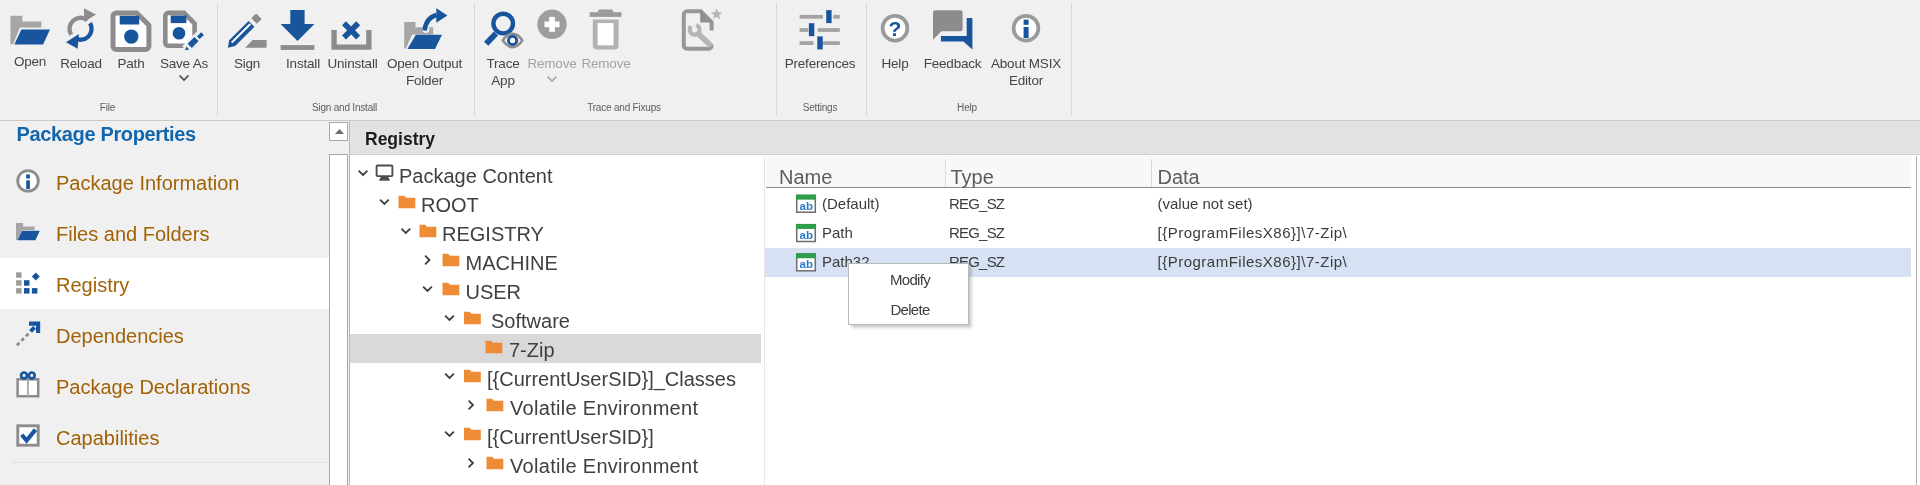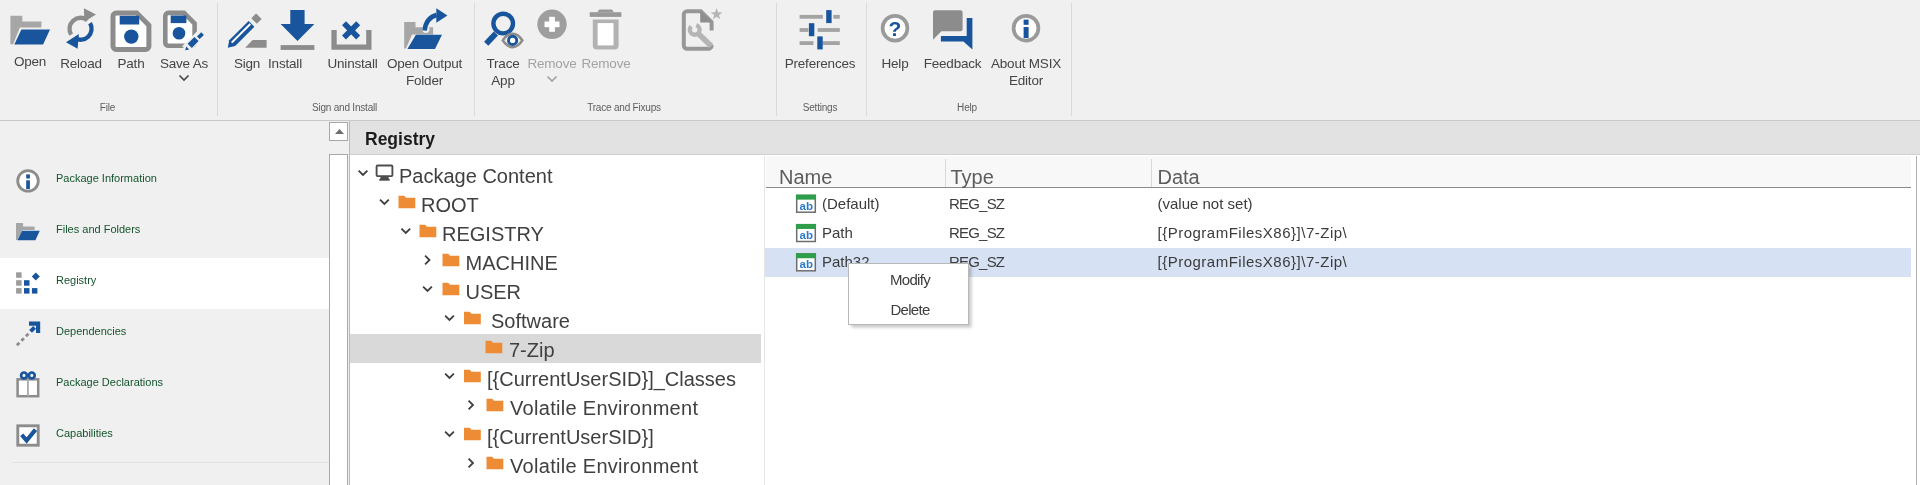--- a/index.html
+++ b/index.html
@@ -2,21 +2,21 @@
 <html><head><meta charset="utf-8"><style>
 *{margin:0;padding:0;box-sizing:border-box}
 html,body{width:1920px;height:485px;overflow:hidden;background:#fff}
 #app{position:relative;width:1920px;height:485px;font-family:"Liberation Sans",sans-serif;font-size:15px;color:#3b3b3b}
 .abs{position:absolute}
 svg{position:absolute;overflow:visible}
 .lbl{position:absolute;transform:translateX(-50%);text-align:center;white-space:nowrap;font-size:13.5px;letter-spacing:-0.2px;line-height:17.5px;color:#454545}
 .lbl.dis{color:#a3a3a3}
 .glbl{position:absolute;transform:translateX(-50%);font-size:10px;letter-spacing:-0.2px;color:#5e5e5e;white-space:nowrap}
 .sep{position:absolute;top:3px;height:113px;width:1px;background:#dadada}
-.sidetxt{position:absolute;left:56px;font-size:11px;color:#14532d}
+.sidetxt{position:absolute;left:56px;font-size:20px;color:#a16207}
 .treetxt{position:absolute;font-size:20px;color:#404040;white-space:nowrap}
 .tbltxt{position:absolute;font-size:15px;color:#3b3b3b;white-space:nowrap}
 .hdrtxt{position:absolute;font-size:20px;color:#5c5c5c;white-space:nowrap}
 </style></head><body>
 <div id="app">
 <div class="abs" style="left:0;top:0;width:1920px;height:121px;background:#f0f0f0;border-bottom:1px solid #c9c9c9"></div>
 <div class="sep" style="left:216.5px"></div>
 <div class="sep" style="left:473.5px"></div>
 <div class="sep" style="left:776px"></div>
 <div class="sep" style="left:865.5px"></div>
@@ -24,21 +24,21 @@
 <div class="glbl" style="left:107.5px;top:102px">File</div>
 <div class="glbl" style="left:344.5px;top:102px">Sign and Install</div>
 <div class="glbl" style="left:624px;top:102px">Trace and Fixups</div>
 <div class="glbl" style="left:820px;top:102px">Settings</div>
 <div class="glbl" style="left:967px;top:102px">Help</div>
 <div class="lbl" style="left:30px;top:53px">Open</div>
 <div class="lbl" style="left:81px;top:54.5px">Reload</div>
 <div class="lbl" style="left:131px;top:54.5px">Path</div>
 <div class="lbl" style="left:184px;top:54.5px">Save As</div>
 <div class="lbl" style="left:247px;top:54.5px">Sign</div>
-<div class="lbl" style="left:285px;top:54.5px">Install</div>
+<div class="lbl" style="left:303px;top:54.5px">Install</div>
 <div class="lbl" style="left:352.5px;top:54.5px">Uninstall</div>
 <div class="lbl" style="left:424.5px;top:54.5px">Open Output<br>Folder</div>
 <div class="lbl" style="left:503px;top:54.5px">Trace<br>App</div>
 <div class="lbl dis" style="left:552px;top:54.5px">Remove</div>
 <div class="lbl dis" style="left:606px;top:54.5px">Remove</div>
 <div class="lbl" style="left:820px;top:54.5px">Preferences</div>
 <div class="lbl" style="left:895px;top:54.5px">Help</div>
 <div class="lbl" style="left:952.5px;top:54.5px">Feedback</div>
 <div class="lbl" style="left:1026px;top:54.5px">About MSIX<br>Editor</div>
 <svg width="48" height="40" viewBox="6 8 48 40" style="left:6px;top:8px">
@@ -140,20 +140,21 @@
 <svg width="50" height="46" viewBox="928 6 50 46" style="left:928px;top:6px">
 <path fill="#8c8c8c" d="M935.1,10.3 H960.5 Q962.6,10.3 962.6,12.4 V29.2 Q962.6,31.3 960.5,31.3 H941.4 L933,39.7 V12.4 Q933,10.3 935.1,10.3 Z"></path>
 <path fill="#19559c" d="M940.9,36 H966.7 V17.9 H972.4 V49.5 L963.4,41.6 H940.9 Z"></path>
     </svg>
 <svg width="34" height="34" viewBox="1009 11 34 34" style="left:1009px;top:11px">
 <circle fill="#fff" stroke="#9a9a9a" stroke-width="3.7" cx="1026" cy="28.2" r="12.4"></circle>
 <rect fill="#19559c" x="1023.6" y="19.6" width="5" height="5.2"></rect>
 <rect fill="#19559c" x="1023.6" y="27" width="5" height="11"></rect>
     </svg>
 <div class="abs" style="left:0;top:121px;width:330px;height:364px;background:#f0f0f0"></div>
+<div class="abs" style="left:16.5px;top:123px;font-size:20px;font-weight:bold;letter-spacing:-0.35px;color:#1166ac">Package Properties</div>
 <div class="abs" style="left:0;top:257.5px;width:330px;height:51px;background:#fff"></div>
 <div class="abs" style="left:12px;top:462px;width:317px;height:1px;background:#e2e2e2"></div>
 <div class="sidetxt" style="top:171.5px">Package Information</div>
 <div class="sidetxt" style="top:222.5px">Files and Folders</div>
 <div class="sidetxt" style="top:273.5px">Registry</div>
 <div class="sidetxt" style="top:324.5px">Dependencies</div>
 <div class="sidetxt" style="top:375.5px">Package Declarations</div>
 <div class="sidetxt" style="top:426.5px">Capabilities</div>
 <svg width="28" height="28" viewBox="14 167 28 28" style="left:14px;top:167px">
 <circle fill="#fff" stroke="#8c8c8c" stroke-width="2.8" cx="28" cy="180.9" r="10.3"></circle>

